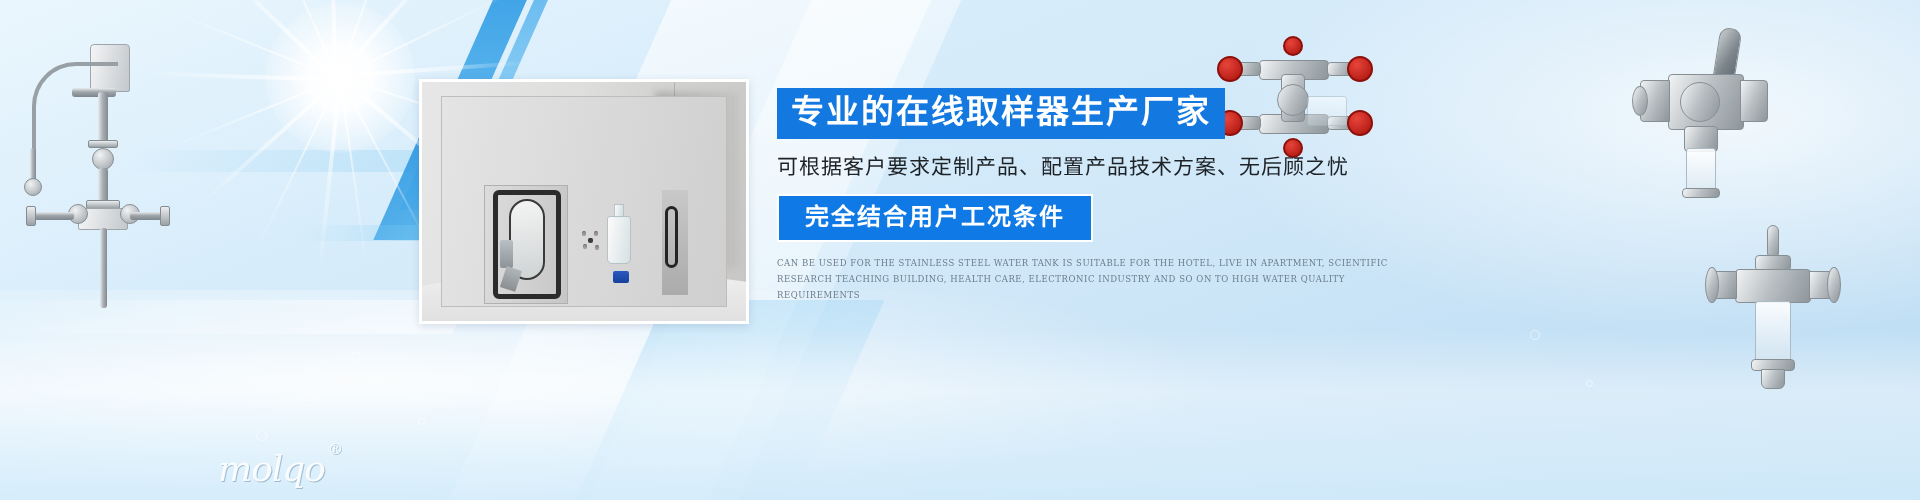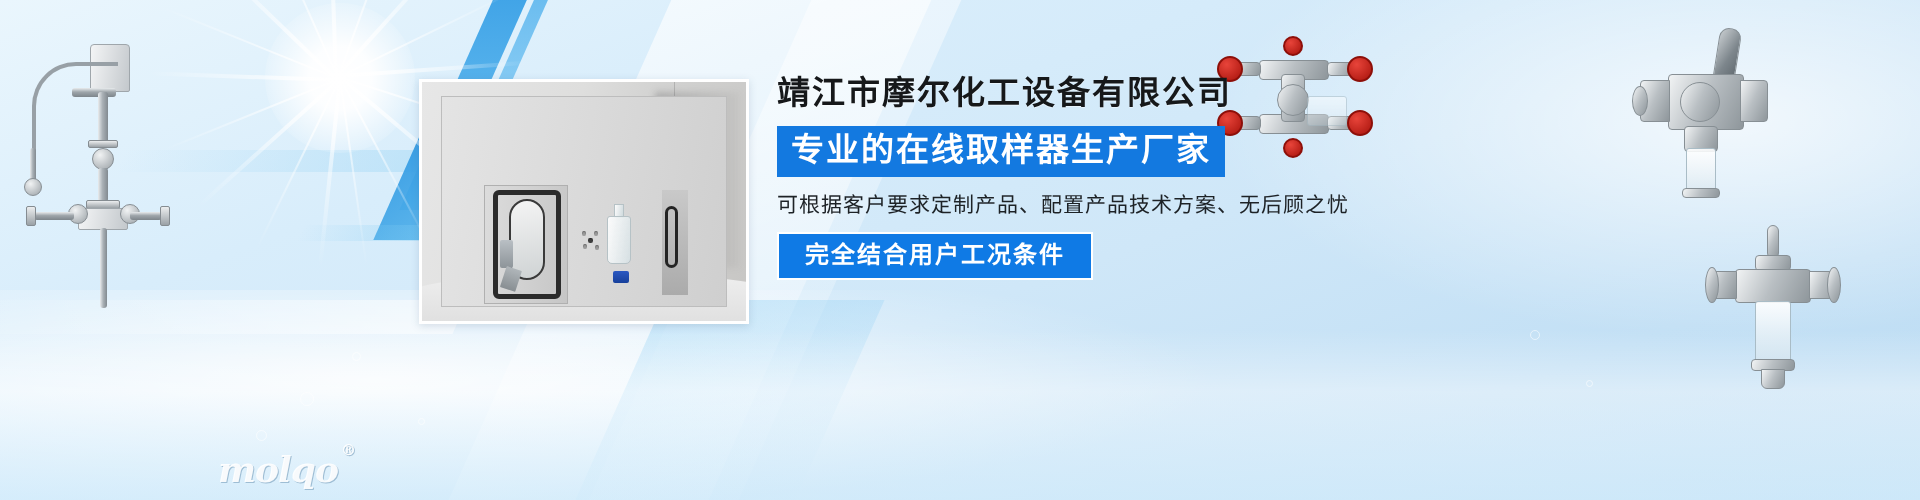--- a/index.html
+++ b/index.html
@@ -246,21 +246,21 @@
     letter-spacing:.55px;
     line-height:1.85;
     color:#6b7d8c;
     text-transform:uppercase;
   }
 
   
   .watermark{
     position:absolute; left:218px; top:448px;
     font-family:"DejaVu Serif","Liberation Serif",serif;
-    font-weight:700; font-style:italic;
+    font-weight:400; font-style:italic;
     font-size:36px;
     letter-spacing:-1px;
     color:rgba(255,255,255,.92);
     text-shadow:1px 1px 0 rgba(110,150,180,.55);
     white-space:nowrap;
   }
   .watermark sup{ font-size:15px; font-style:normal; top:-14px; position:relative; margin-left:3px; }
 </style>
 </head>
 <body>
@@ -413,29 +413,29 @@
 
     <div class="ph-door"></div>
     <div class="ph-door-gask"></div>
     <div class="ph-window"></div>
     <div class="ph-latch"></div>
     <div class="ph-key"></div>
   </div>
 
   <div class="copy">
 
-    <div class="title-cn">靖江市摩尔化工设备有限公司</div>
 
     <div class="tagline">专业的在线取样器生产厂家</div>
 
     <div class="subline">可根据客户要求定制产品、配置产品技术方案、无后顾之忧</div>
 
     <div>
       <div class="pill">完全结合用户工况条件</div>
     </div>
 
+    <div class="en-copy">CAN BE USED FOR THE STAINLESS STEEL WATER TANK IS SUITABLE FOR THE HOTEL, LIVE IN APARTMENT, SCIENTIFIC RESEARCH TEACHING BUILDING, HEALTH CARE, ELECTRONIC INDUSTRY AND SO ON TO HIGH WATER QUALITY REQUIREMENTS</div>
   </div>
 
   <div class="watermark">
     <span>molqo</span><sup>®</sup>
   </div>
 
 </div>
 
 </body></html>

